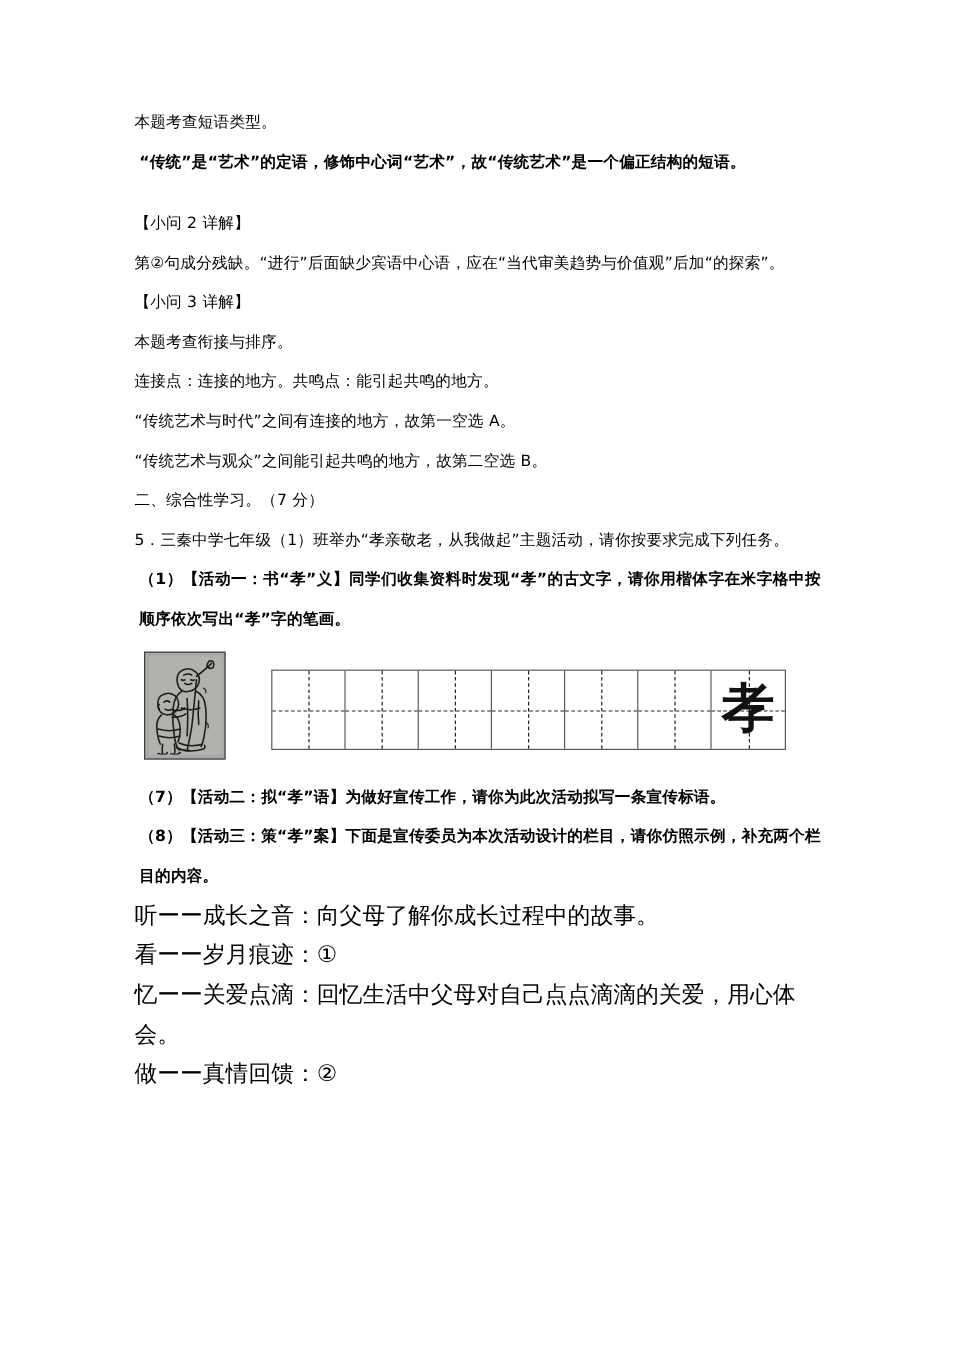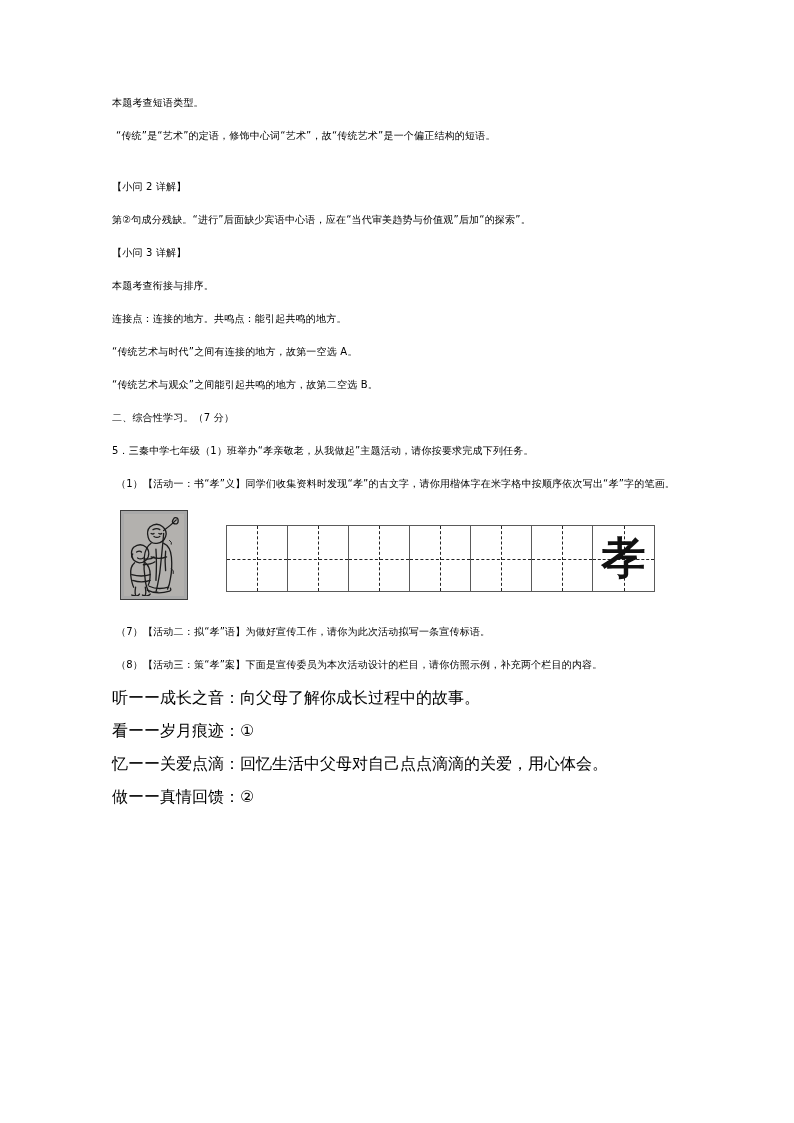--- a/index.html
+++ b/index.html
@@ -26,31 +26,32 @@
 
   .content {
     position: absolute;
     left: 112px;
     top: 86px;
     width: 572px;
   }
 
   p.line {
     margin: 0;
-    font-size: 10px;
+    font-size: 13px;
     line-height: 33px;
     letter-spacing: 0.2px;
     text-align: justify;
     text-justify: inter-ideograph;
     white-space: normal;
   }
 
   p.indent {
     text-indent: 0;
     padding-left: 4px;
+    font-weight: bold;
   }
   .spacer-md { height: 18px; }
 
   
   .fig-row {
     position: relative;
     height: 104px;
     margin-top: 9px;
     margin-bottom: 2px;
   }
@@ -122,21 +123,21 @@
     font-size: 44px;
     font-weight: 700;
     line-height: 1;
     color: #111111;
     z-index: 2;
     padding-bottom: 2px;
   }
 
   .listpara {
     margin: 0;
-    font-size: 16px;
+    font-size: 19px;
     line-height: 33px;
   }
 </style>
 </head>
 <body>
 
 <div class="page">
 
   <div class="content">
 

